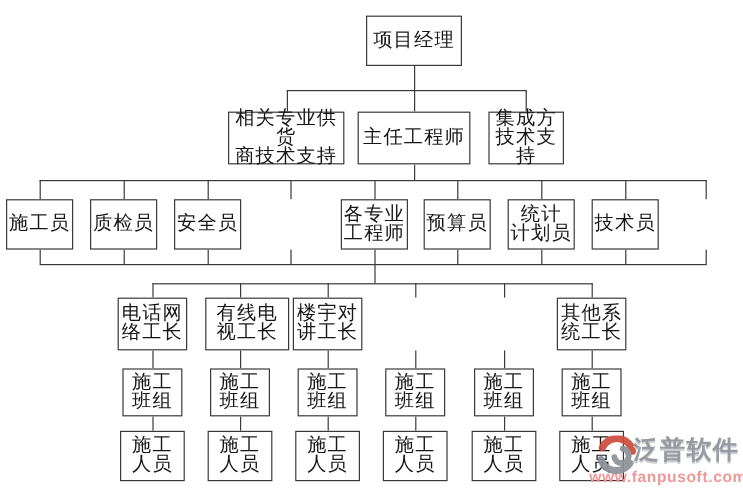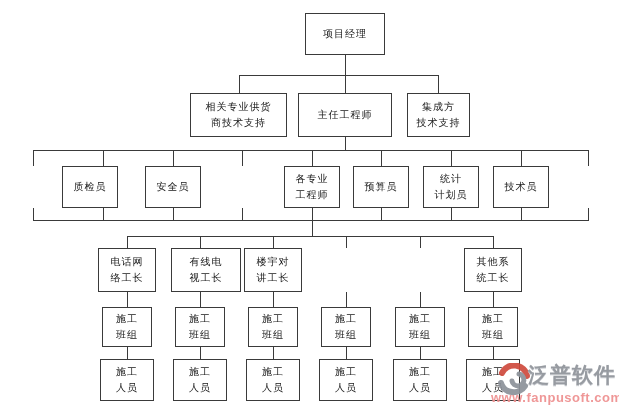--- a/index.html
+++ b/index.html
@@ -12,21 +12,21 @@
   }
   .box {
     position:absolute;
     box-sizing:border-box;
     background:#ffffff;
     border:1px solid #3a3a3a;
     display:flex;
     align-items:center;
     justify-content:center;
     text-align:center;
-    font-size:10px;
+    font-size:16px;
     line-height:16px;
     letter-spacing:1px;
     color:#161616;
     white-space:pre-line;
     z-index:2;
   }
   .line {
     position:absolute;
     background:#3a3a3a;
     z-index:1;
@@ -61,21 +61,22 @@
 <div class="canvas">
 
   <div class="box" style="left:305px;top:13px;width:80px;height:42px">项目经理</div>
 
   <div class="box" style="left:190px;top:93px;width:97px;height:44px">相关专业供货
 商技术支持</div>
   <div class="box" style="left:298px;top:93px;width:94px;height:44px">主任工程师</div>
   <div class="box" style="left:407px;top:93px;width:63px;height:44px">集成方
 技术支持</div>
 
-  <div class="box" style="left:62px;top:166px;width:56px;height:42px">质检员</div>
+  <div class="box" style="left:5px;top:166px;width:56px;height:42px">施工员</div>
+  <div class="box" style="left:75px;top:166px;width:56px;height:42px">质检员</div>
   <div class="box" style="left:145px;top:166px;width:56px;height:42px">安全员</div>
   <div class="box" style="left:284px;top:166px;width:56px;height:42px">各专业
 工程师</div>
   <div class="box" style="left:353px;top:166px;width:56px;height:42px">预算员</div>
   <div class="box" style="left:423px;top:166px;width:56px;height:42px">统计
 计划员</div>
   <div class="box" style="left:493px;top:166px;width:56px;height:42px">技术员</div>
 
   <div class="box" style="left:98px;top:248px;width:58px;height:44px">电话网
 络工长</div>

